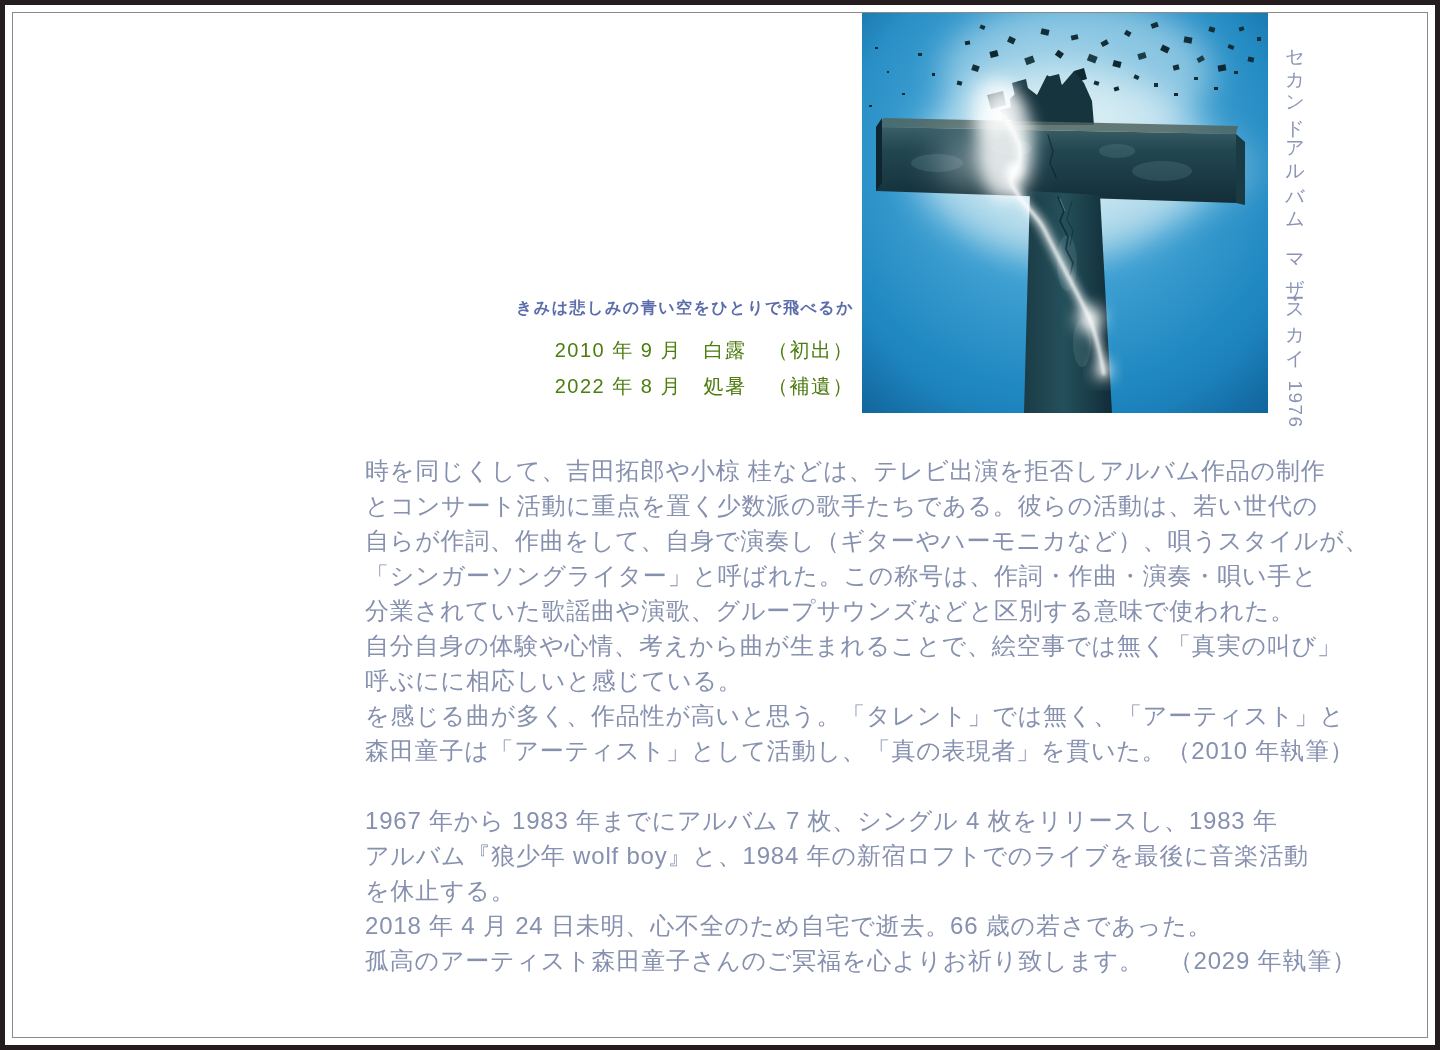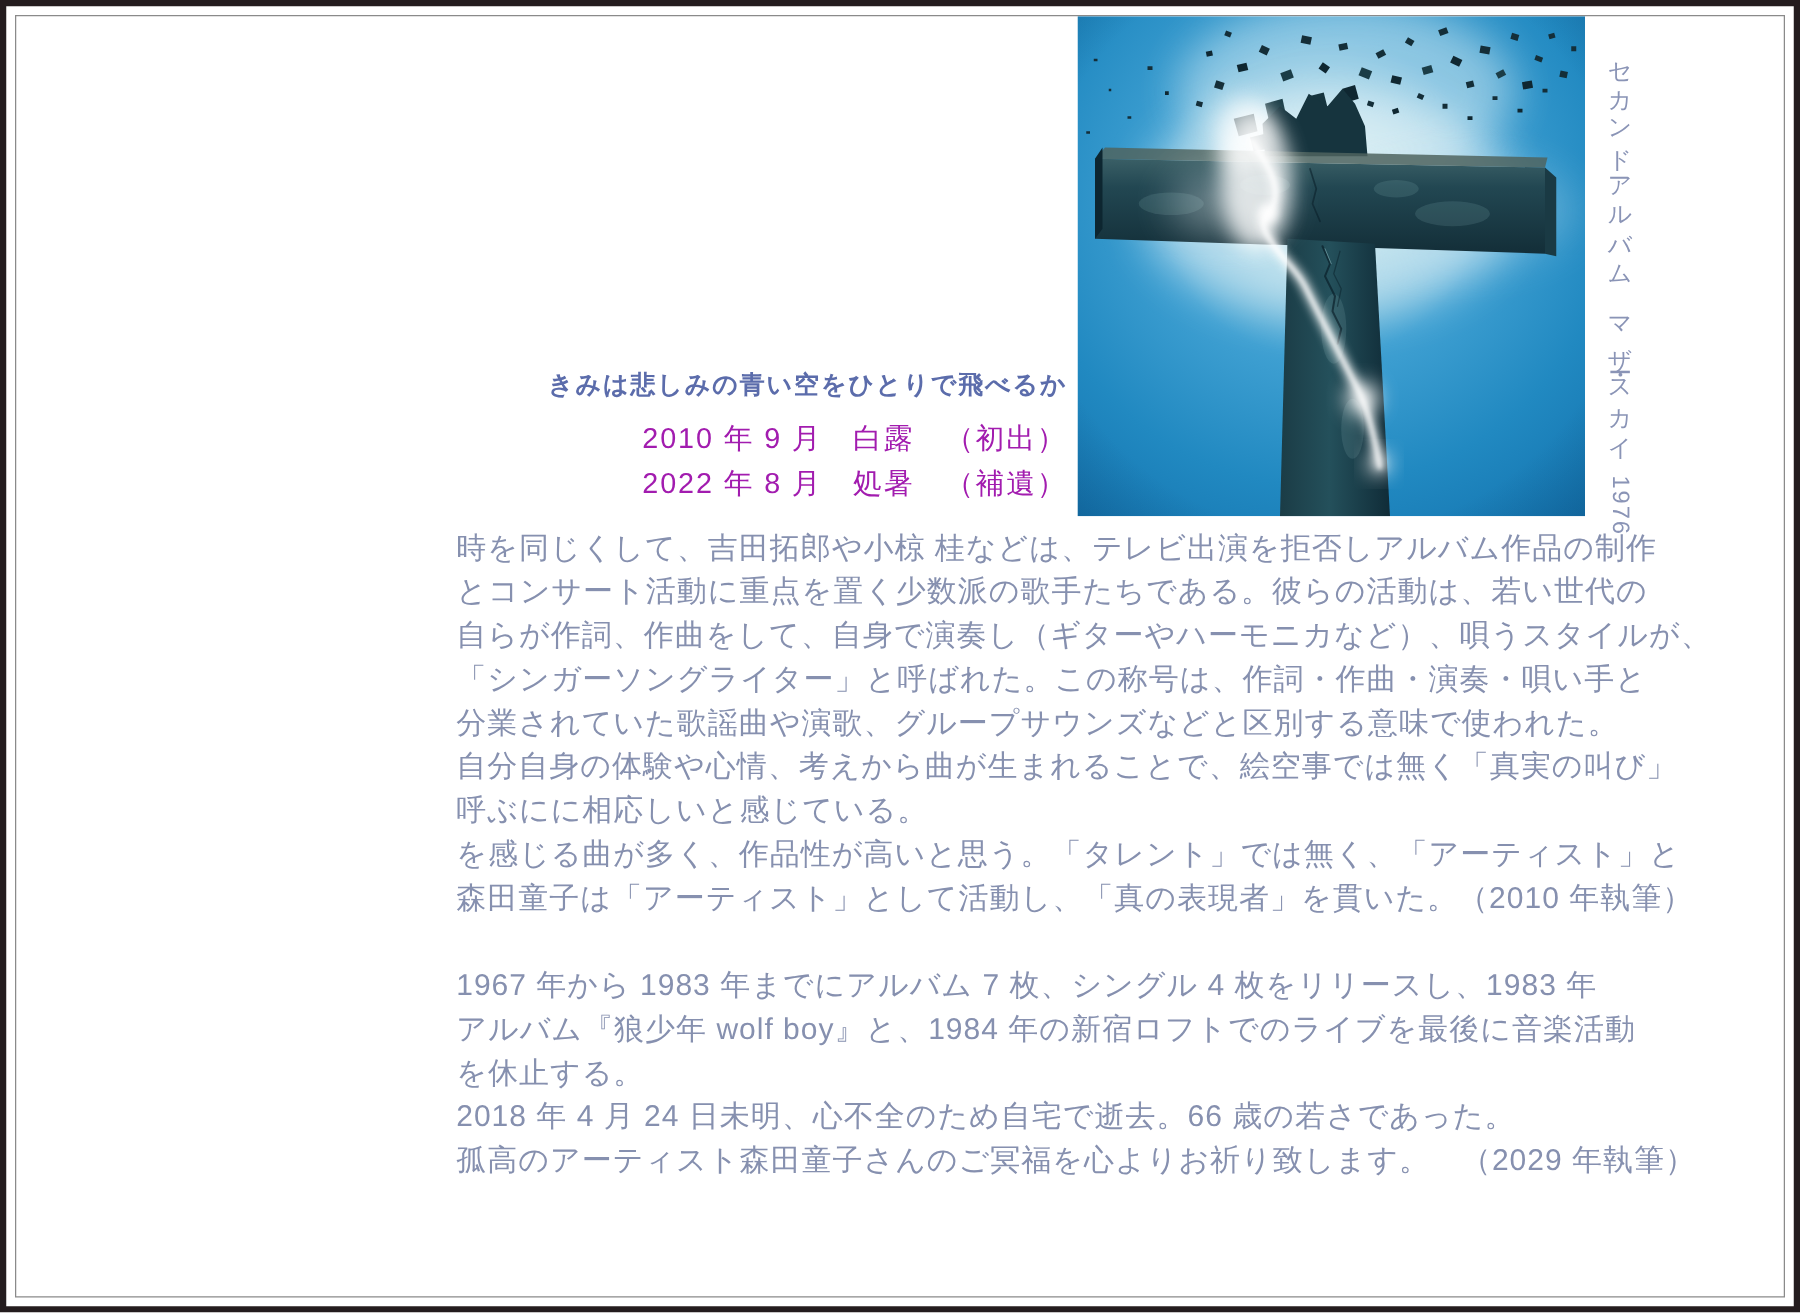--- a/index.html
+++ b/index.html
@@ -35,35 +35,35 @@
     letter-spacing: 1.5px;
     color: #8a94b6;
     white-space: nowrap;
   }
   .heading {
     position: absolute; top: 293px; right: 586px;
     text-align: right;
     white-space: nowrap;
   }
   .essay-title {
-    font-size: 20px;
+    font-size: 16px;
     font-weight: bold;
     letter-spacing: 1.5px;
     color: #5b6cab;
     line-height: 30px;
     margin-bottom: 9px;
   }
   .essay-date {
-    font-size: 23px;
+    font-size: 20px;
     letter-spacing: 1.5px;
-    color: #a21caf;
+    color: #4d7c0f;
     line-height: 36px;
   }
   .body-text {
-    position: absolute; left: 365px; top: 421px; width: 1020px;
+    position: absolute; left: 365px; top: 453px; width: 1020px;
     font-size: 24px;
     letter-spacing: 0.8px;
     color: #8690af;
   }
   .body-text .line {
     height: 35px;
     line-height: 35px;
     white-space: nowrap;
   }
 </style>

